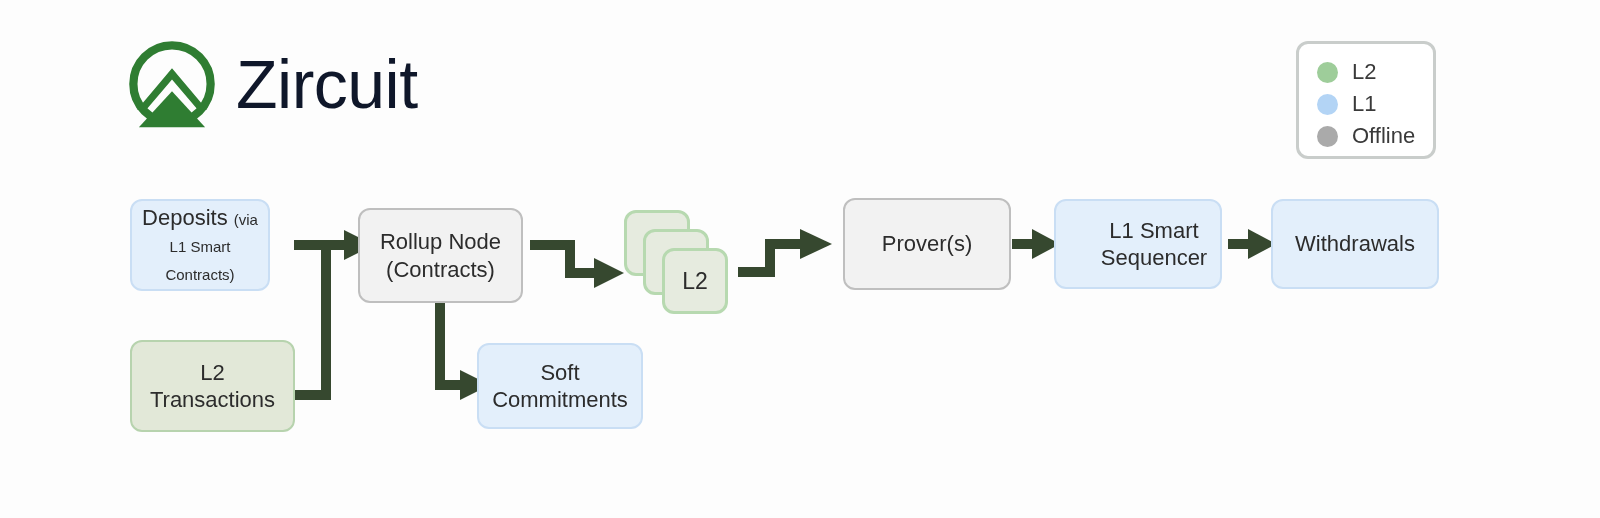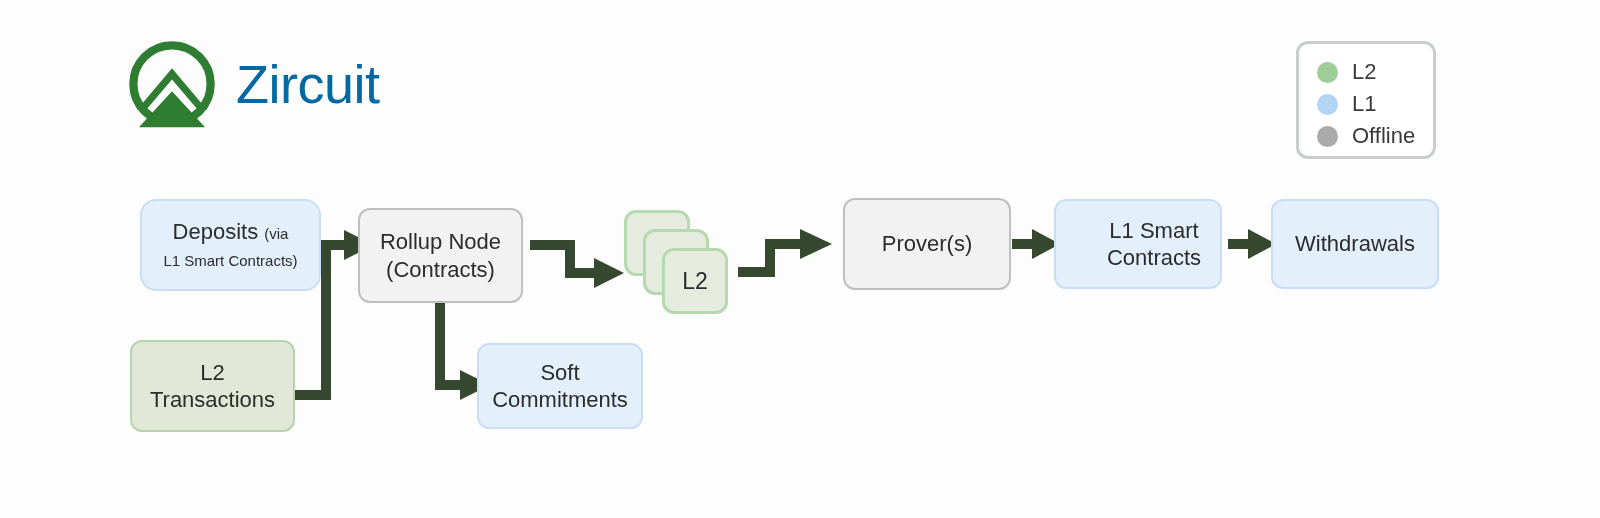--- a/index.html
+++ b/index.html
@@ -23,23 +23,23 @@
   #brand {
     position: absolute;
     left: 126px;
     top: 38px;
     display: flex;
     align-items: center;
     gap: 18px;
   }
   #brand-mark { width: 92px; height: 92px; display: block; }
   #brand-name {
-    font-size: 54px;
+    font-size: 68px;
     line-height: 1;
-    color: #0369a1;
+    color: #0f172a;
     letter-spacing: -0.5px;
     font-weight: 400;
   }
 
   
   #legend {
     position: absolute;
     left: 1296px;
     top: 41px;
     width: 140px;
@@ -165,21 +165,21 @@
   <svg class="connector" style="left:1010px; top:228px; width:52px; height:36px;">
     <path class="edge-path" d="M2,16 L26,16"></path>
     <path class="edge-head" d="M22,1 L50,16 L22,31 Z"></path>
   </svg>
 
   <svg class="connector" style="left:1226px; top:228px; width:52px; height:36px;">
     <path class="edge-path" d="M2,16 L26,16"></path>
     <path class="edge-head" d="M22,1 L50,16 L22,31 Z"></path>
   </svg>
 
-  <div class="node blue" style="left:140px; top:199px; width:181px; height:92px;border-radius:16px;">
+  <div class="node blue" style="left:130px; top:199px; width:140px; height:92px;">
     <div>
       <span>Deposits </span><span class="sub">(via</span><br>
       <span class="sub">L1 Smart Contracts)</span>
     </div>
   </div>
 
   <div class="node green" style="left:130px; top:340px; width:165px; height:92px;">
     <div>
       <span>L2</span><br>
       <span>Transactions</span>
@@ -208,21 +208,21 @@
     </div>
   </div>
 
   <div class="node gray" style="left:843px; top:198px; width:168px; height:92px;">
     <span>Prover(s)</span>
   </div>
 
   <div class="node blue" style="left:1054px; top:199px; width:168px; height:90px;padding-left:40px;">
     <div>
       <span>L1 Smart</span><br>
-      <span>Contracts</span>
+      <span>Sequencer</span>
     </div>
   </div>
 
   <div class="node blue" style="left:1271px; top:199px; width:168px; height:90px;">
     <span>Withdrawals</span>
   </div>
 
 </div>
 
 </body></html>

